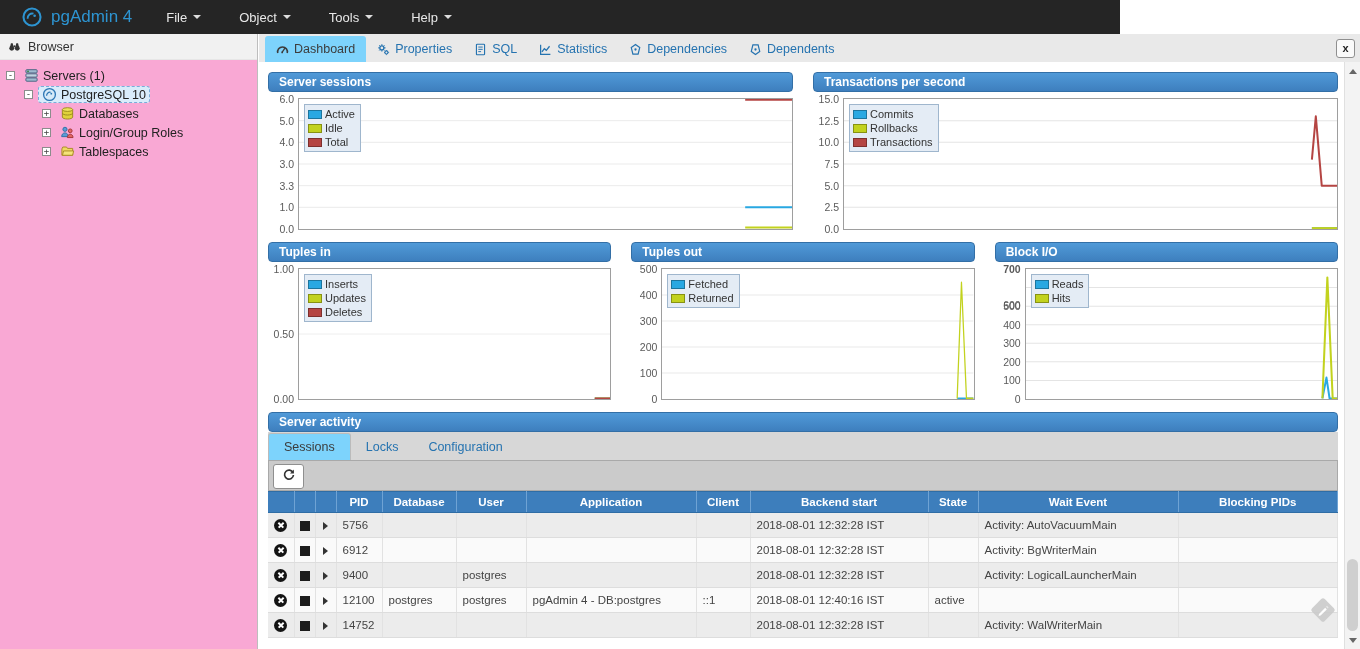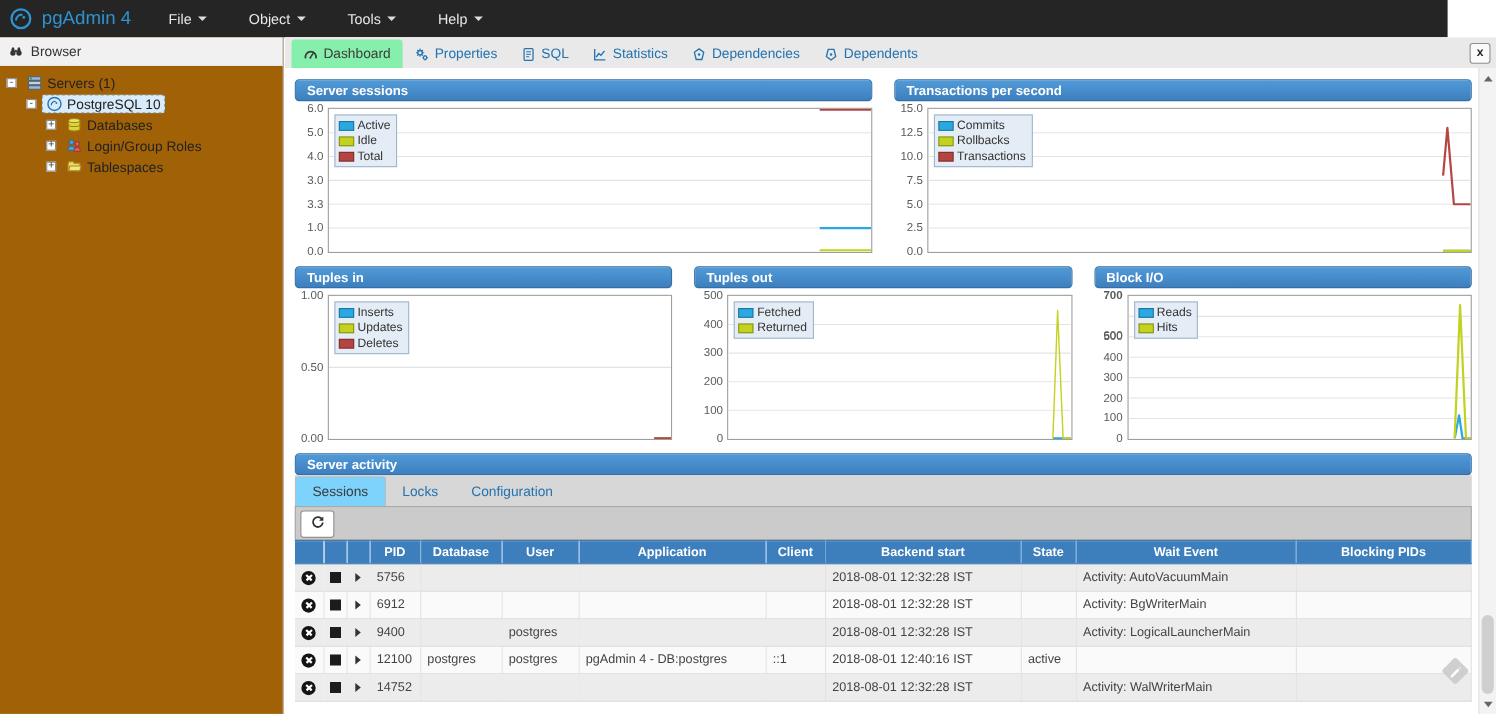--- a/index.html
+++ b/index.html
@@ -1,48 +1,48 @@
 <!DOCTYPE html>
 <html><head>
 <meta charset="utf-8">
 <style>
   * { box-sizing: border-box; margin: 0; padding: 0; }
   html,body { width:1360px; height:649px; overflow:hidden; background:#fff;
     font-family:"Liberation Sans", sans-serif; }
 
   
-  #navbar { position:absolute; left:0; top:0; width:1316px; height:34px; background:#252525;
-    display:flex; align-items:center; padding-left:8px; }
+  #navbar { position:absolute; left:0; top:0; width:1120px; height:34px; background:#252525;
+    display:flex; align-items:center; padding-left:21px; }
   #brand { display:flex; align-items:center; gap:8px; margin-right:34px; }
   #brand .brand-text { color:#2D94D1; font-size:17px; }
   #menus { display:flex; gap:38px; }
   .menu-item { color:#E8E8E8; font-size:13px; display:flex; align-items:center; cursor:default; }
   .caret { display:inline-block; width:0; height:0; border:4px solid transparent;
     border-top-color:#DDD; margin-left:6px; margin-top:4px; }
 
   
-  #sidebar { position:absolute; left:0; top:34px; width:258px; bottom:0; background:#a16207;
+  #sidebar { position:absolute; left:0; top:34px; width:258px; bottom:0; background:#f9a8d4;
     border-right:1px solid #BDBDBD; }
   #browser-header { height:26px; background:#F1F1F1; display:flex; align-items:center; gap:7px;
     padding:0 8px; font-size:12.5px; color:#333; border-bottom:1px solid #E6E6E6; }
   #tree { padding-top:6px; }
   .tree-row { height:19px; display:flex; align-items:center; font-size:12.5px; color:#222; }
   .tw { width:9px; height:9px; border:1px solid #8C8C8C; background:#fff; font-size:9px;
     line-height:7px; text-align:center; color:#444; margin-right:5px; flex:none; font-family:"DejaVu Sans Mono",monospace; }
   .node-box { display:flex; align-items:center; gap:4px; padding:0 3px; border:1px dashed transparent; border-radius:3px; }
   .node-box.selected { background:#D9ECFB; border-color:#79ADD9; }
   .nicon { width:15px; height:15px; flex:none; display:inline-flex; }
   .nicon svg { width:100%; height:100%; }
 
   
   #content { position:absolute; left:259px; top:34px; right:0; bottom:0; background:#fff; }
   #tabstrip { height:28px; background:#E9E9E9; display:flex; align-items:flex-end; padding-left:6px; }
   .tab { display:flex; align-items:center; gap:5px; font-size:12.5px; color:#2573B0;
     padding:6px 11px; cursor:default; }
-  .tab.active { background:#86efac; color:#3c3c3c; border-radius:3px 3px 0 0; }
+  .tab.active { background:#7dd3fc; color:#3c3c3c; border-radius:3px 3px 0 0; }
   .ticon { width:13px; height:13px; display:inline-flex; }
   .ticon svg { width:100%; height:100%; }
   #closebtn { position:absolute; right:5px; top:5px; width:19px; height:19px; background:#FAFAFA;
     border:1px solid #8F8F8F; border-radius:3px; font-size:11px; font-weight:bold; color:#222;
     display:flex; align-items:center; justify-content:center; line-height:1; }
 
   #dashboard { position:absolute; left:0; top:28px; right:16px; bottom:0; background:#fff;
     padding:10px 6px 0 9px; overflow:hidden; }
 
   .crow { display:flex; gap:20px; margin-bottom:12px; }

